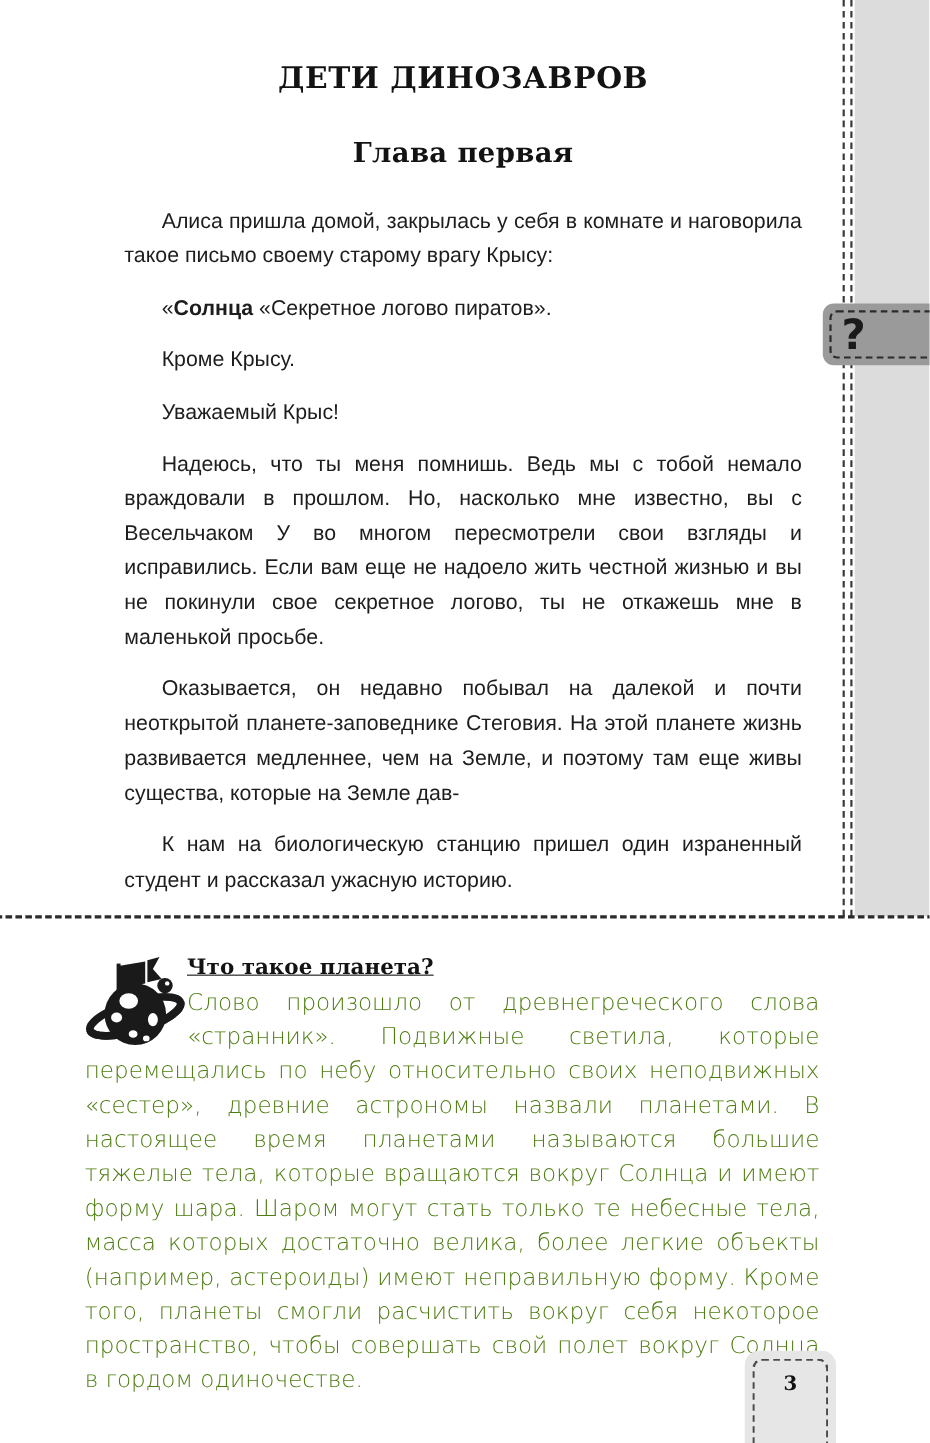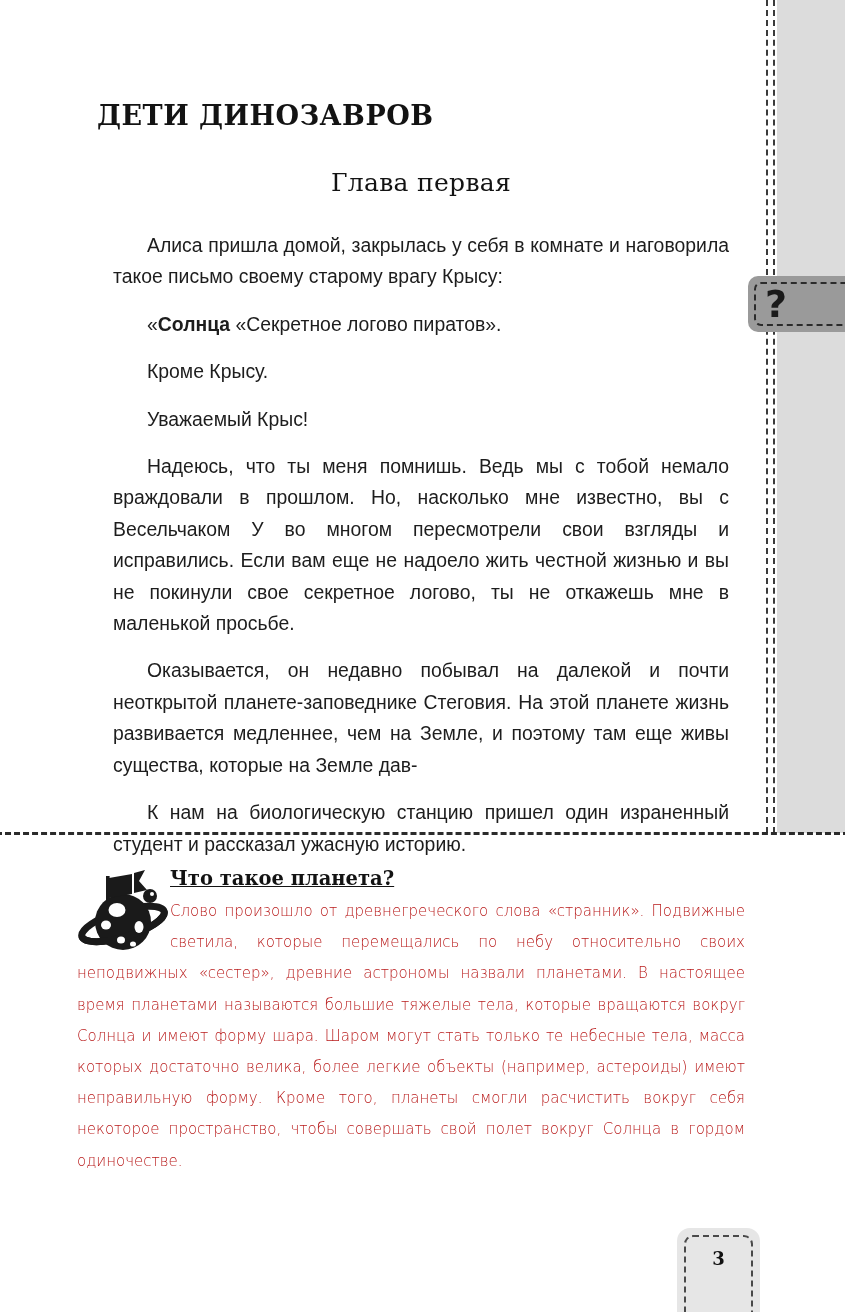--- a/index.html
+++ b/index.html
@@ -72,33 +72,34 @@
   
   .page-body {
     position: absolute;
     left: 97px;
     top: 0;
     width: 648px;
   }
 
   .book-title {
     margin: 0;
-    padding-top: 100px;
+    padding-top: 56px;
+    text-align: center;
     font-family: "DejaVu Serif", serif;
     font-weight: bold;
     font-size: 27px;
     letter-spacing: 0.5px;
     color: #131313;
   }
   .chapter-title {
     margin: 0;
     padding-top: 37px;
     text-align: center;
     font-family: "DejaVu Serif", serif;
-    font-weight: normal;
+    font-weight: bold;
     font-size: 25px;
     letter-spacing: 0.3px;
     color: #131313;
   }
 
   .prose {
     margin-top: 33px;
   }
   .prose p {
     margin: 16px;
@@ -145,23 +146,23 @@
     padding-top: 4px;
     color: #131313;
     text-decoration: underline;
   }
   .fn-text {
     margin: 0;
     padding-top: 4px;
     text-align: justify;
     text-justify: inter-word;
     font-family: "DejaVu Sans", sans-serif;
-    font-size: 15px;
+    font-size: 21px;
     line-height: 31.2px;
-    color: #b91c1c;
+    color: #4d7c0f;
     font-weight: 300;
   }
   .fn-text .wrapbox {
     float: left;
     width: 93px;
     height: 62px;
   }
 
   
   .page-tab {

